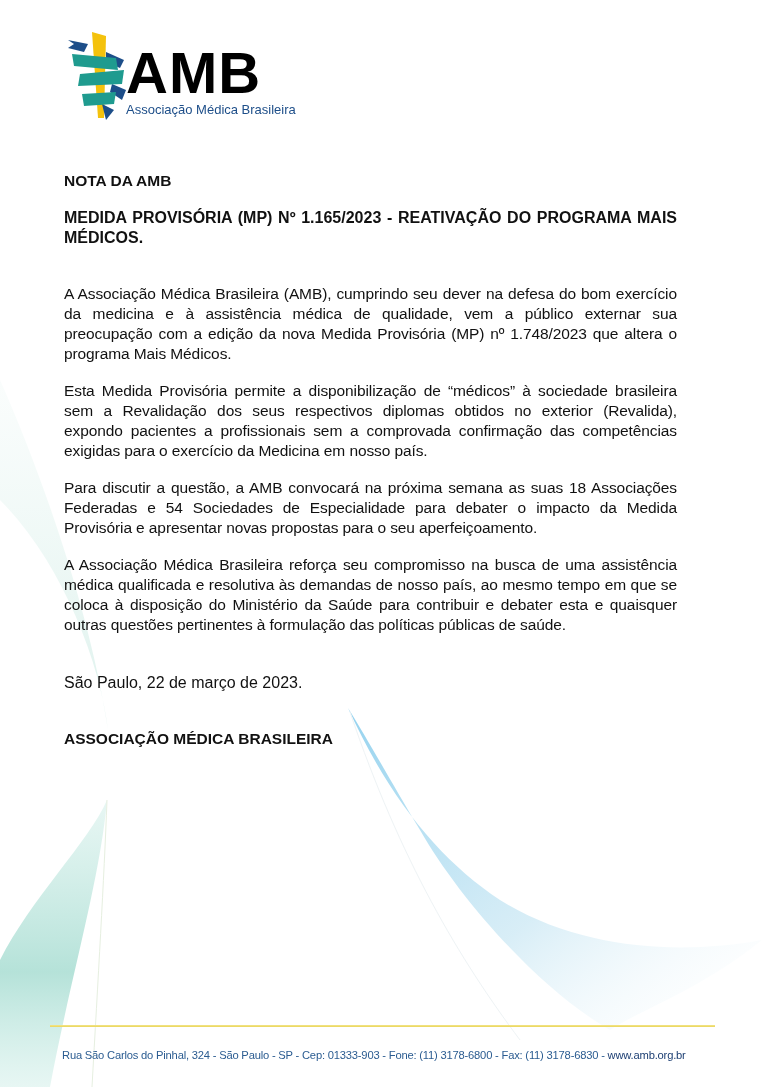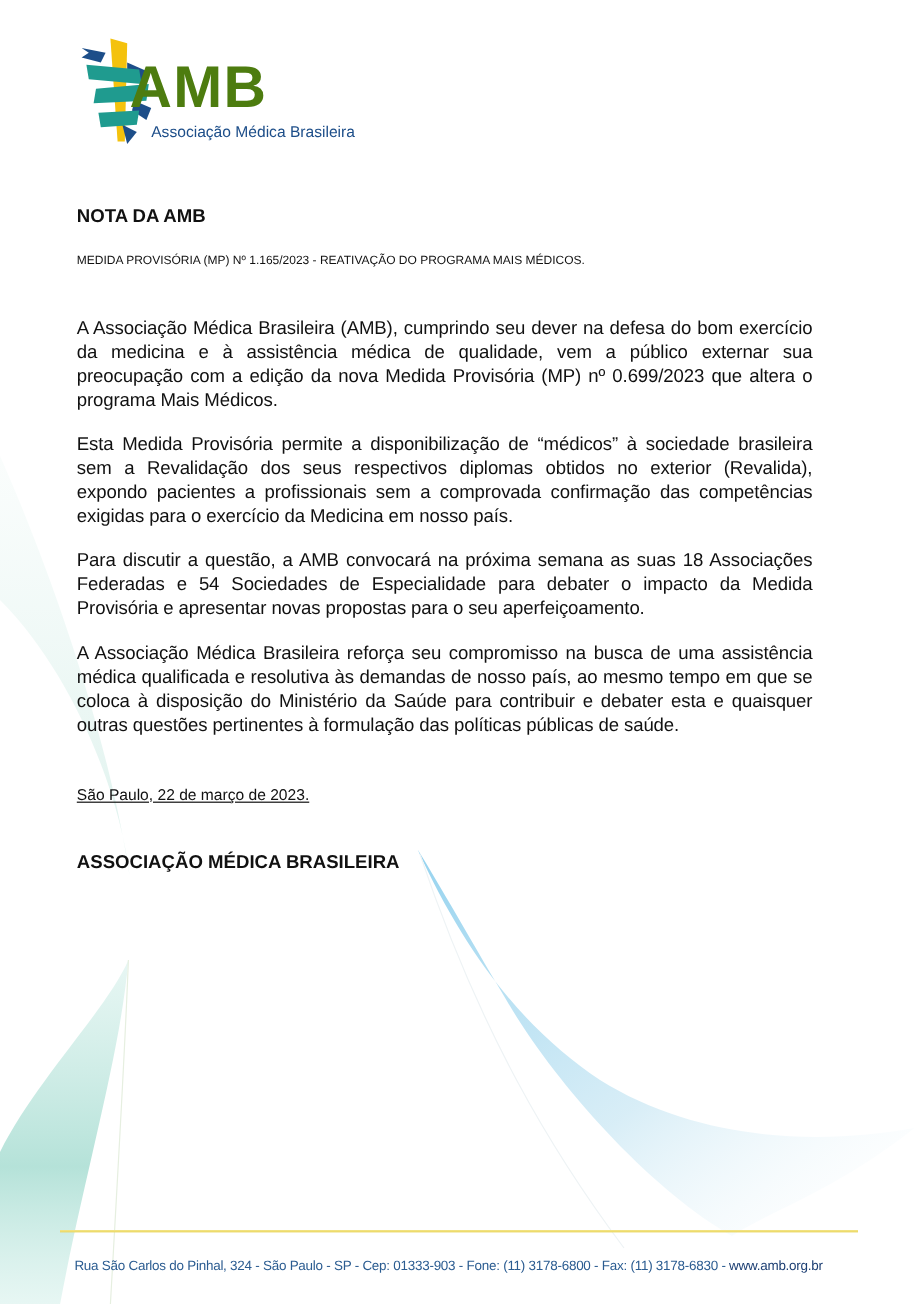--- a/index.html
+++ b/index.html
@@ -4,34 +4,34 @@
   <style>
     html, body { margin: 0; padding: 0; background: #ffffff; }
     body { width: 768px; height: 1087px; position: relative; overflow: hidden;
            font-family: "Liberation Sans", sans-serif; color: #111; }
 
     .bg { position: absolute; left: 0; top: 0; width: 768px; height: 1087px; z-index: 0; }
 
     .header { position: absolute; left: 0; top: 0; width: 768px; height: 140px; z-index: 2; }
     .amb-logo { position: absolute; left: 66px; top: 30px; width: 240px; height: 90px; }
     .amb-logo svg { position: absolute; left: 0; top: 0; }
-    .amb-wordmark { position: absolute; left: 42px; top: 14px; font-family: "Liberation Sans", sans-serif;
-                    font-weight: bold; font-size: 49px; line-height: 58px; color: #4d7c0f; letter-spacing: 1px; }
+    .amb-wordmark { position: absolute; left: 60px; top: 14px; font-family: "Liberation Sans", sans-serif;
+                    font-weight: bold; font-size: 58px; line-height: 58px; color: #000000; letter-spacing: 1px; }
     .amb-sub { position: absolute; left: 60px; top: 72px; font-size: 13px; color: #1d4e89; white-space: nowrap; }
 
     .wma-logo { position: absolute; left: 636px; top: 52px; width: 76px; height: 68px; }
     .wma-text { position: absolute; left: 4px; top: 44px; font-family: "Liberation Sans", sans-serif;
                 font-weight: bold; font-size: 17px; color: #2f5f9a; letter-spacing: 2px; }
 
     .content { position: absolute; left: 64px; top: 172px; width: 613px; z-index: 2; }
     .note-title { text-align: left; font-weight: bold; font-size: 15.5px; margin: 0 0 18px 0; }
-    .subject { font-weight: normal; font-size: 10px; line-height: 20px; text-align: justify; margin: 0 0 36px 0;
+    .subject { font-weight: bold; font-size: 16px; line-height: 20px; text-align: justify; margin: 0 0 36px 0;
                text-align-last: left; }
     .para { font-size: 15.5px; line-height: 20px; text-align: justify; margin: 0 0 17px 0; letter-spacing: -0.1px; }
-    .date { font-size: 13px; line-height: 20px; margin: 38px 0 36px 0; text-decoration: underline; }
+    .date { font-size: 16px; line-height: 20px; margin: 38px 0 36px 0; }
     .signature { font-weight: bold; font-size: 15.5px; line-height: 20px; margin: 0; }
 
     .footer-line { position: absolute; left: 50px; top: 1025px; width: 665px; height: 2px;
                    background: linear-gradient(to bottom, #f3e58a, #e9d55b); z-index: 2; }
     .footer { position: absolute; left: 62px; top: 1049px; font-size: 11.2px; color: #2b5c91; white-space: nowrap;
               z-index: 2; letter-spacing: -0.2px; }
     .footer .site { font-weight: normal; color: #1d3f73; }
   </style>
 </head>
 <body>
@@ -81,21 +81,21 @@
     </svg>
     <div class="amb-wordmark">AMB</div>
     <div class="amb-sub">Associação Médica Brasileira</div>
   </div>
 
 </div>
 
 <div class="content">
   <p class="note-title">NOTA DA AMB</p>
   <p class="subject">MEDIDA PROVISÓRIA (MP) Nº 1.165/2023 - REATIVAÇÃO DO PROGRAMA MAIS MÉDICOS.</p>
-  <p class="para">A Associação Médica Brasileira (AMB), cumprindo seu dever na defesa do bom exercício da medicina e à assistência médica de qualidade, vem a público externar sua preocupação com a edição da nova Medida Provisória (MP) nº 0.699/2023 que altera o programa Mais Médicos.</p>
+  <p class="para">A Associação Médica Brasileira (AMB), cumprindo seu dever na defesa do bom exercício da medicina e à assistência médica de qualidade, vem a público externar sua preocupação com a edição da nova Medida Provisória (MP) nº 1.748/2023 que altera o programa Mais Médicos.</p>
   <p class="para">Esta Medida Provisória permite a disponibilização de “médicos” à sociedade brasileira sem a Revalidação dos seus respectivos diplomas obtidos no exterior (Revalida), expondo pacientes a profissionais sem a comprovada confirmação das competências exigidas para o exercício da Medicina em nosso país.</p>
   <p class="para">Para discutir a questão, a AMB convocará na próxima semana as suas 18 Associações Federadas e 54 Sociedades de Especialidade para debater o impacto da Medida Provisória e apresentar novas propostas para o seu aperfeiçoamento.</p>
   <p class="para">A Associação Médica Brasileira reforça seu compromisso na busca de uma assistência médica qualificada e resolutiva às demandas de nosso país, ao mesmo tempo em que se coloca à disposição do Ministério da Saúde para contribuir e debater esta e quaisquer outras questões pertinentes à formulação das políticas públicas de saúde.</p>
   <p class="date">São Paulo, 22 de março de 2023.</p>
   <p class="signature">ASSOCIAÇÃO MÉDICA BRASILEIRA</p>
 </div>
 
 <div class="footer-line"></div>
 <div class="footer">
   <span>Rua São Carlos do Pinhal, 324 - São Paulo - SP - Cep: 01333-903 - Fone: (11) 3178-6800 - Fax: (11) 3178-6830 - </span><span class="site">www.amb.org.br</span>

